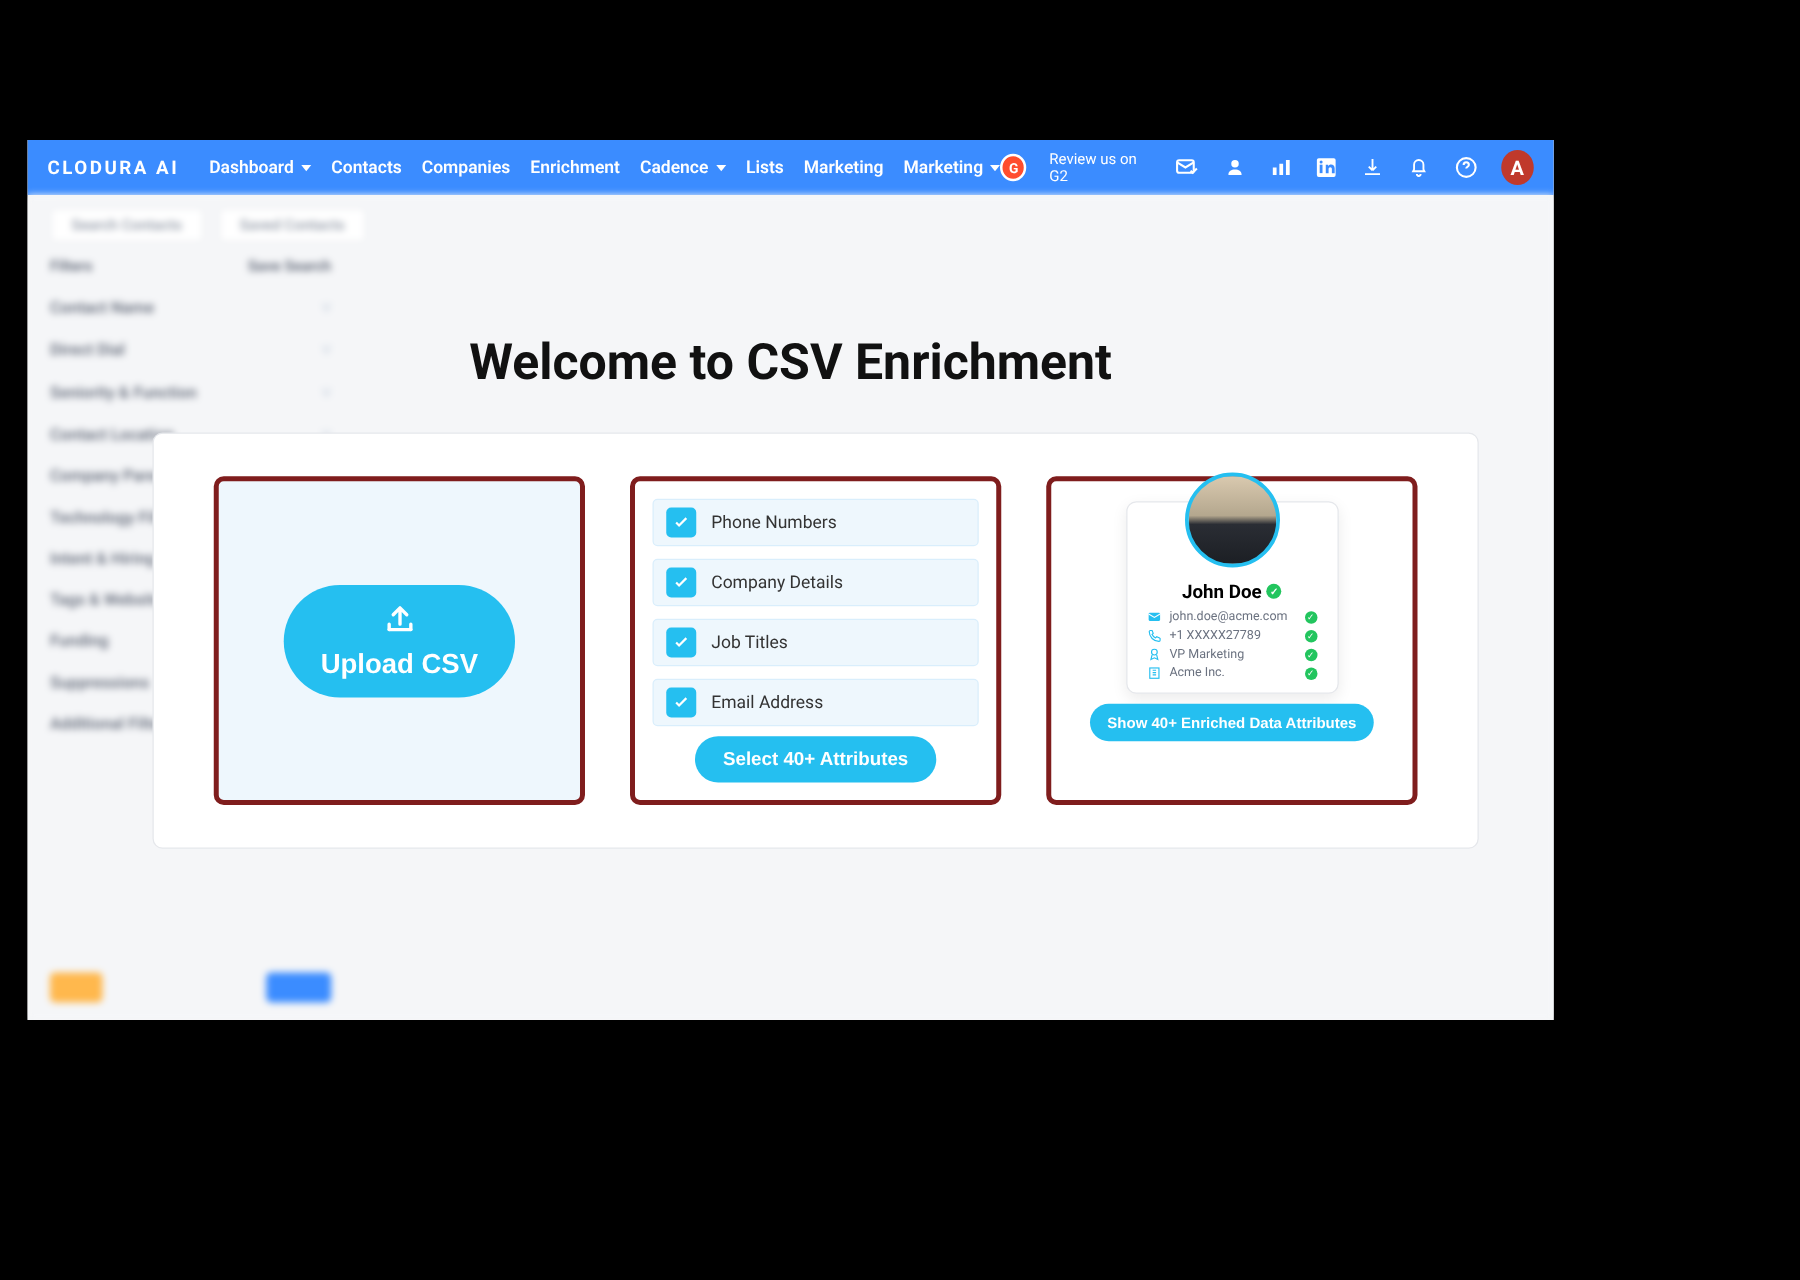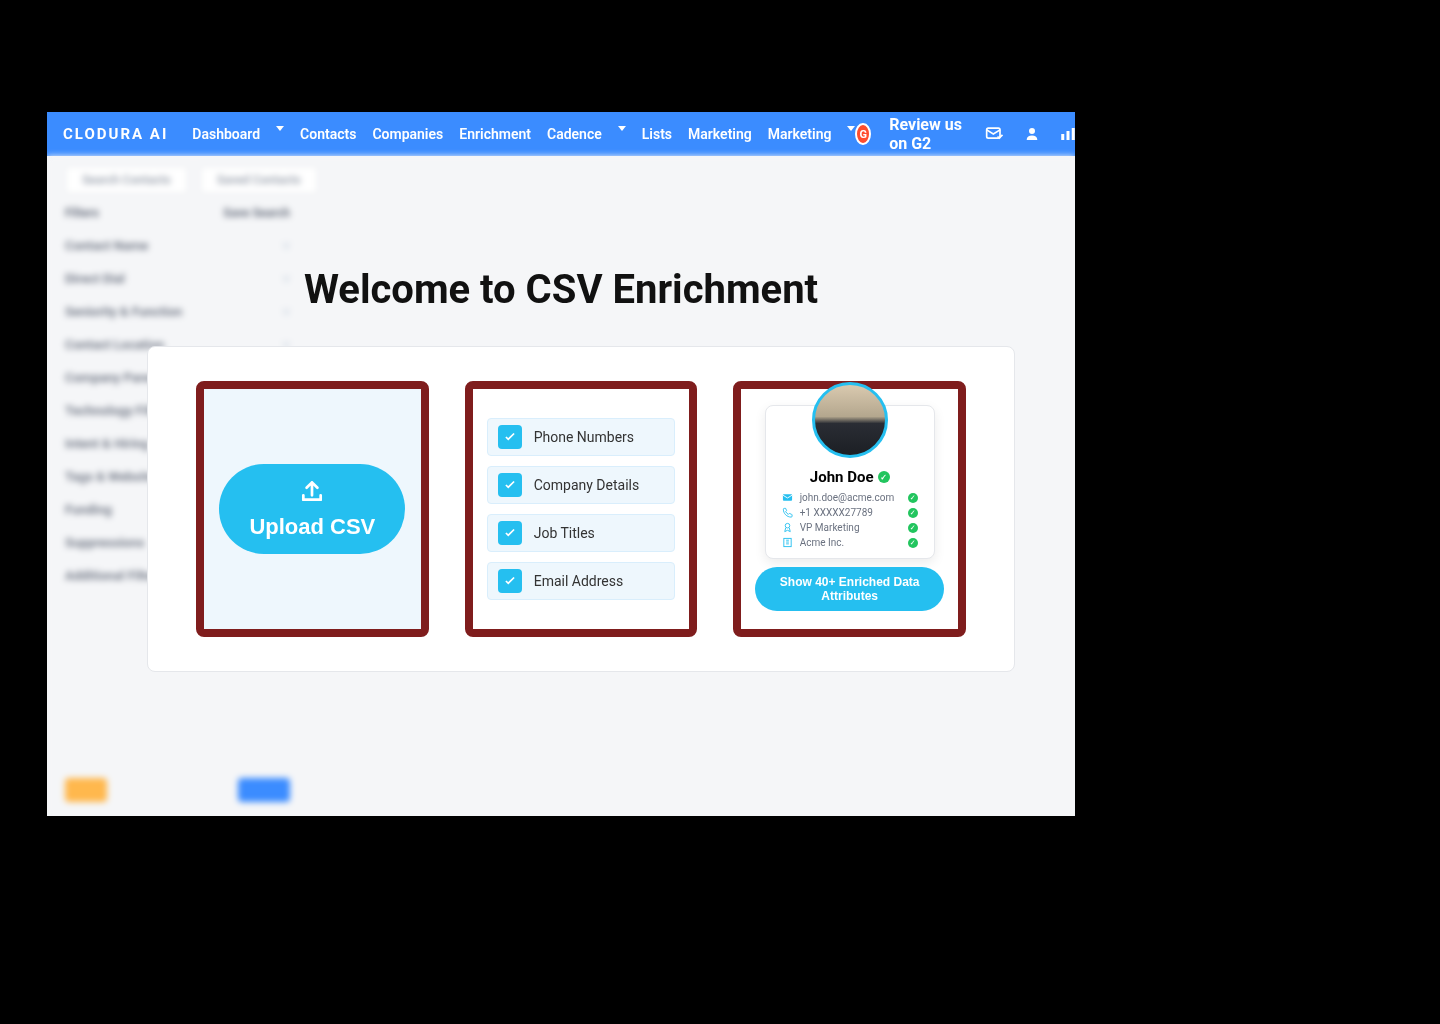--- a/index.html
+++ b/index.html
@@ -8,22 +8,22 @@
   body {
     font-family: -apple-system, BlinkMacSystemFont, "Segoe UI", Roboto, Arial, sans-serif;
     background: #000;
     width: 1440px;
     height: 1024px;
     overflow: hidden;
   }
   .viewport {
     position: absolute;
     top: 112px;
-    left: 47px;
-    width: 1028px;
+    left: 22px;
+    width: 1221px;
     height: 704px;
     background: #f5f6f8;
     overflow: hidden;
   }
 
   
   .topnav {
     position: absolute;
     top: 0; left: 0; right: 0;
     height: 44px;
@@ -34,30 +34,30 @@
     padding: 0 16px;
   }
   .logo {
     font-weight: 700;
     letter-spacing: 2px;
     font-size: 15px;
     margin-right: 24px;
     white-space: nowrap;
   }
   .navlinks { display: flex; gap: 16px; align-items: center; font-size: 14px; font-weight: 600; }
-  .navlinks .nl { cursor: pointer; white-space: nowrap; display:flex; align-items:flex-start; gap:16px;}
+  .navlinks .nl { cursor: pointer; white-space: nowrap; display:flex; align-items:center; gap:6px;}
   .caret-down {
     width:0;height:0;border-left:4px solid transparent;border-right:4px solid transparent;border-top:5px solid #fff;display:inline-block;
   }
   .nav-right { margin-left: auto; display:flex; align-items:center; gap:18px; }
   .g2 {
     width:22px;height:22px;border-radius:50%;background:#ff4d2e;display:flex;align-items:center;justify-content:center;font-size:11px;font-weight:700;color:#fff;
     border:2px solid #fff;
   }
-  .review-text { font-size:16px; font-weight:700; }
+  .review-text { font-size:12px; font-weight:400; }
   .icon-w { width:20px;height:20px;display:flex;align-items:center;justify-content:center; color:#fff; }
   .avatar {
     width:28px;height:28px;border-radius:50%;background:#c0392b;display:flex;align-items:center;justify-content:center;font-weight:700;
   }
 
   
   .blur-bg {
     position: absolute;
     top: 44px; left: 0; right: 0; bottom: 0;
     background: #f5f6f8;
@@ -101,21 +101,21 @@
     background:#fff;
     border:1px solid #e5e7eb;
     border-radius:8px;
     padding:34px 48px;
     display:flex;
     justify-content:space-between;
     gap:36px;
   }
   .card {
     background:#fff;
-    border:8px solid #7f1d1d;
+    border:4px solid #7f1d1d;
     border-radius:8px;
     flex:1;
     min-height:210px;
     display:flex;
     flex-direction:column;
     align-items:center;
     justify-content:center;
     padding:14px;
     position:relative;
   }
@@ -343,20 +343,21 @@
           </div>
           <div class="attr-row">
             <div class="cb">
               <svg width="14" height="14" viewBox="0 0 24 24" fill="none" stroke="#fff" stroke-width="3">
                     <path d="M5 12l4 4 10-10"></path>
                   </svg>
             </div>
             <span class="attr-label">Email Address</span>
           </div>
         </div>
+        <button class="btn-pill btn-mid">Select 40+ Attributes</button>
       </div>
 
       <div class="card" style="justify-content:flex-start; padding-top:6px;gap:22px;">
         <div class="profile-card">
           <div class="pf-img"></div>
           <div class="pf-name">
             <span>John Doe</span>
             <span class="verify">✓</span>
           </div>
           <div class="pf-rows">

